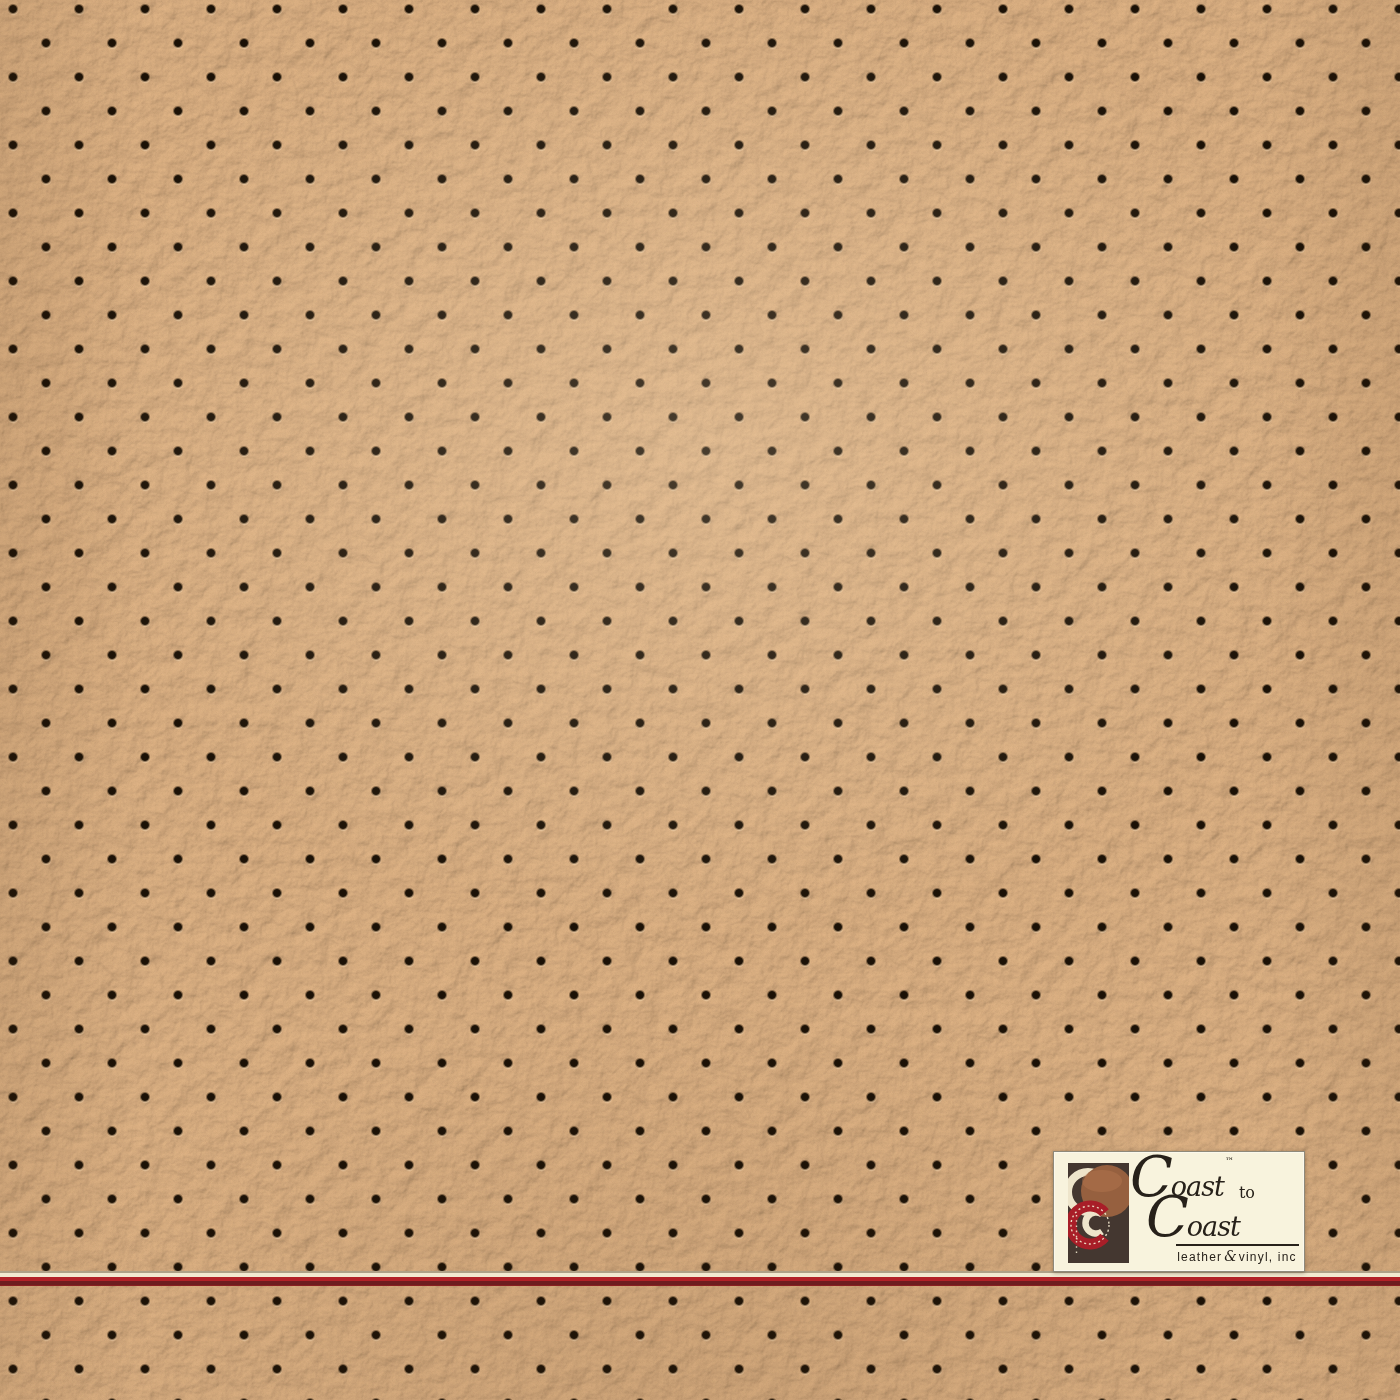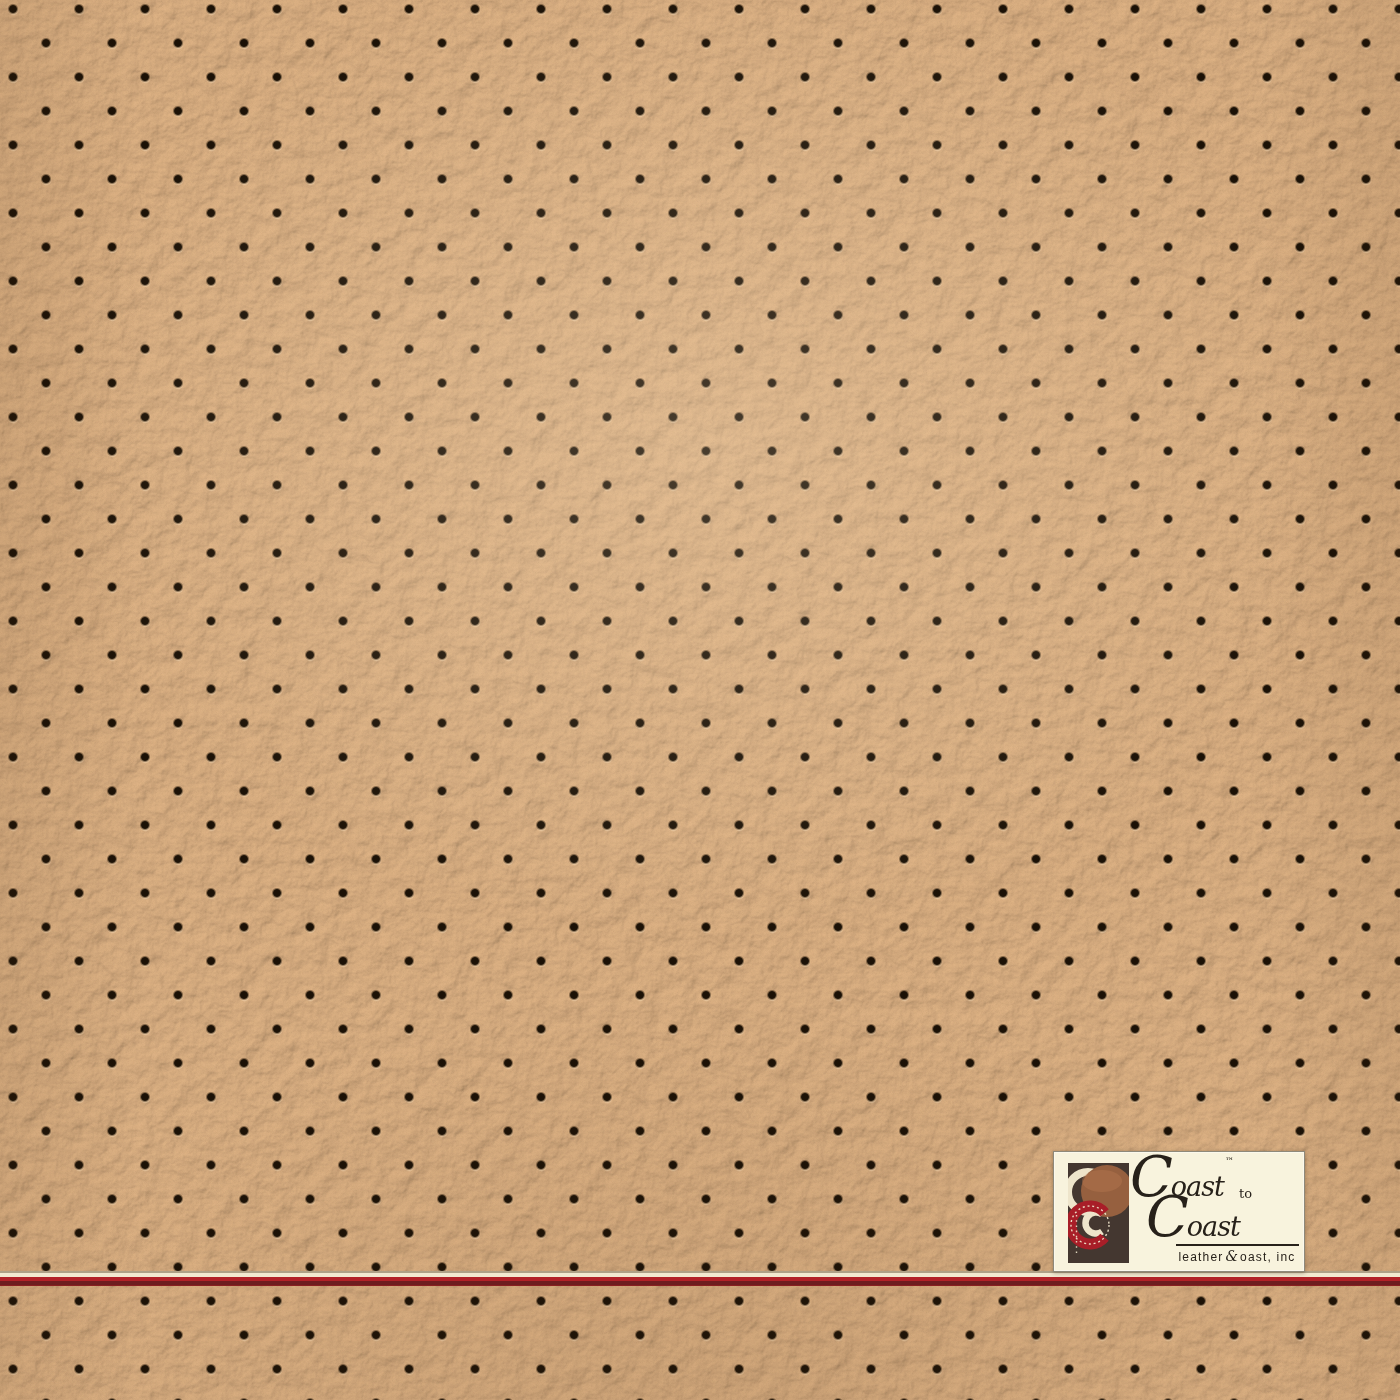--- a/index.html
+++ b/index.html
@@ -60,21 +60,21 @@
     box-sizing:border-box;
   }
   .logo-mark{position:absolute;left:14px;top:11px;}
   .logo-line{position:absolute;display:flex;align-items:baseline;color:var(--logo-text,#27211a);
     font-family:"DejaVu Serif","Liberation Serif",serif;font-style:italic;line-height:1;white-space:nowrap;}
   .l1{left:76px;top:-3px;}
   .l2{left:92px;top:37px;}
   .cap{font-size:56px;letter-spacing:-2px;}
   .rest{font-size:27px;letter-spacing:-1px;}
   .tm{font-size:9px;font-style:normal;align-self:flex-start;margin:8px 0 0 1px;}
-  .to{font-size:13px;font-style:normal;margin-left:5px;position:relative;top:2px;letter-spacing:0;}
+  .to{font-size:16px;font-style:normal;margin-left:5px;position:relative;top:2px;letter-spacing:0;}
   .logo-rule{position:absolute;left:122px;top:92px;width:123px;height:2px;background:var(--logo-text,#27211a);}
   .tagline{
     position:absolute;left:118px;top:96px;width:130px;text-align:center;
     color:var(--logo-text,#27211a);font-size:12px;letter-spacing:1.2px;white-space:nowrap;
     font-family:"Liberation Sans",sans-serif;
   }
   .tagline .amp{font-family:"DejaVu Serif",serif;font-style:italic;font-size:14px;letter-spacing:0;margin:0 2px;}
 </style>
 </head>
 <body>
@@ -131,17 +131,17 @@
     </div>
 
     <div class="logo-line l2">
       <span class="cap">C</span>
         <span class="rest">oast</span>
     </div>
 
     <div class="logo-rule"></div>
 
     <div class="tagline">
-      <span>leather</span><span class="amp">&amp;</span><span>oast, inc</span>
+      <span>leather</span><span class="amp">&amp;</span><span>vinyl, inc</span>
     </div>
 
   </div>
 </div>
 
 </body></html>

